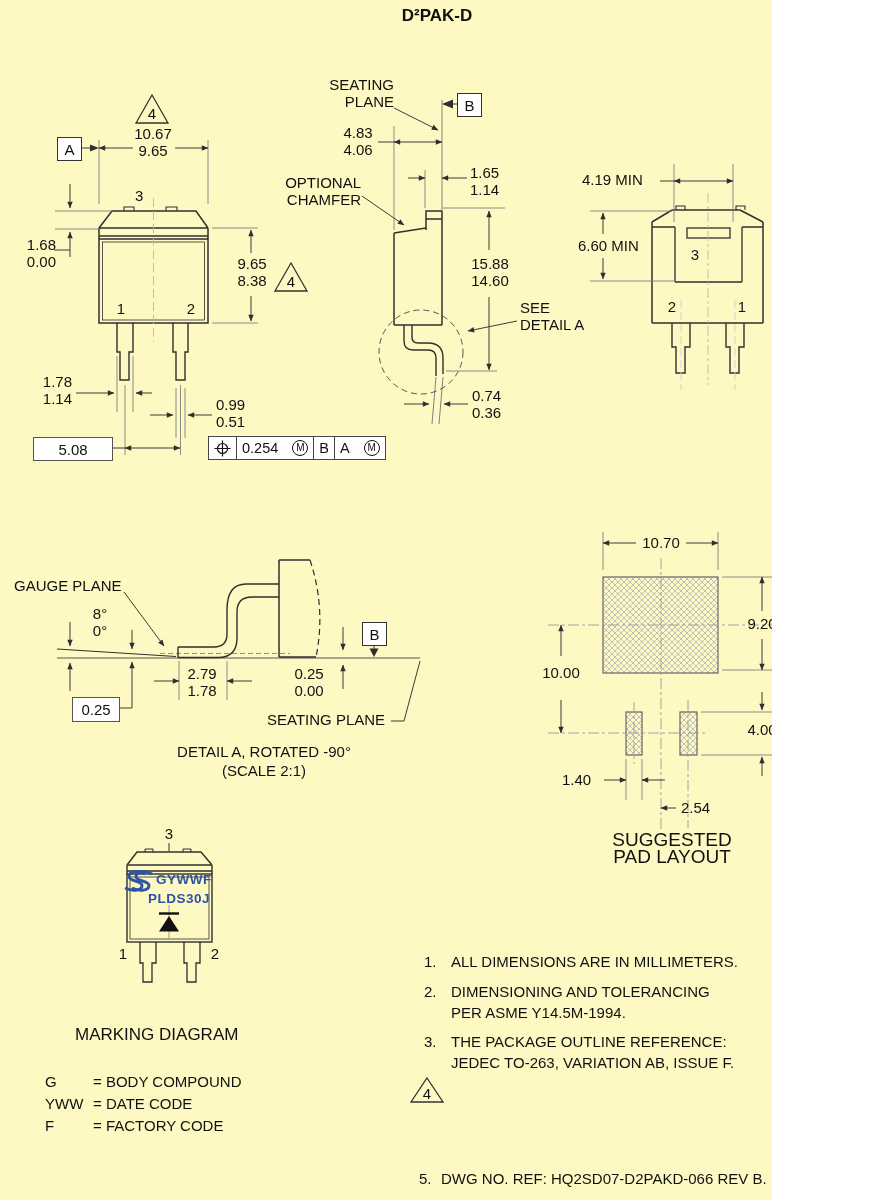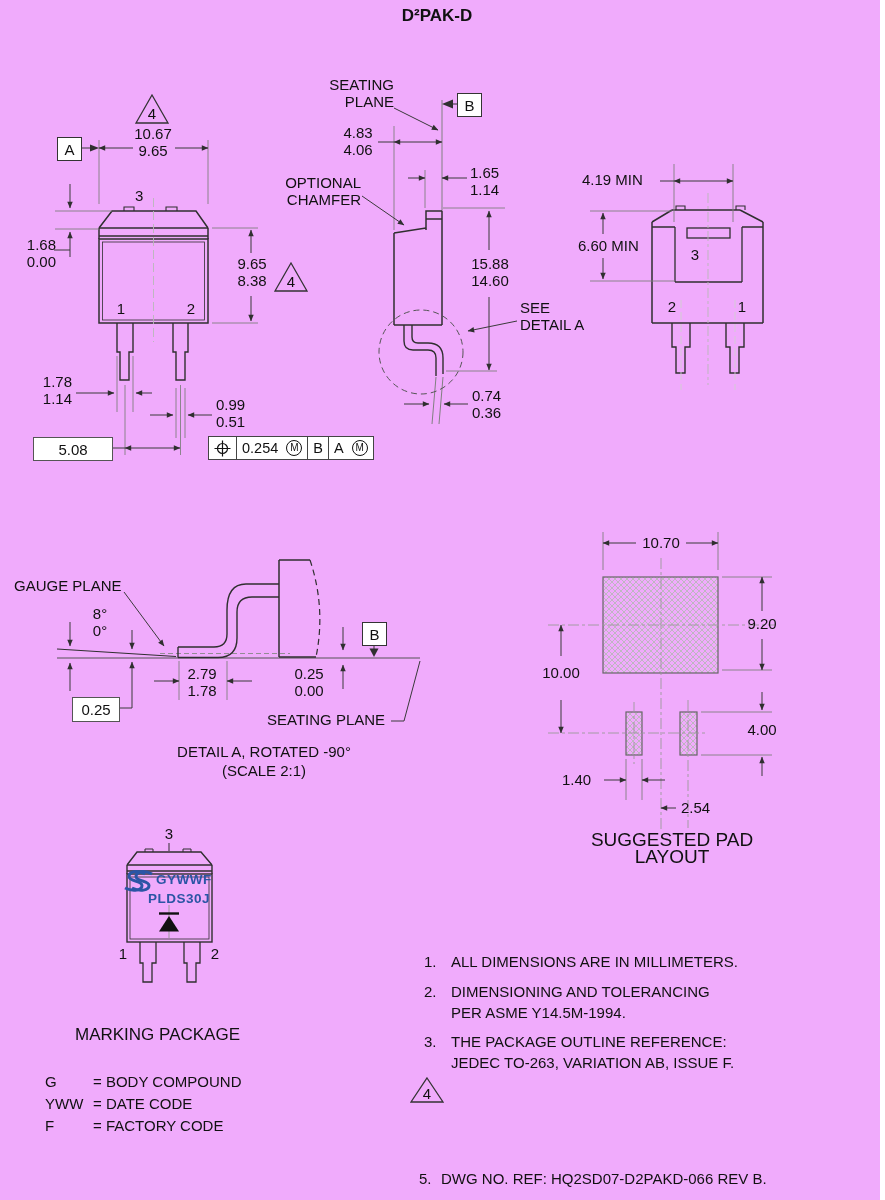--- a/index.html
+++ b/index.html
@@ -1,31 +1,31 @@
 <!DOCTYPE html>
 <html><head>
 <meta charset="utf-8">
 <style>
   html,body{margin:0;padding:0;background:#fff}
-  #canvas{position:relative;width:880px;height:1200px;background:#f0abfc;
+  #canvas{position:relative;width:772px;height:1200px;background:#fef9c3;
           font-family:"Liberation Sans",sans-serif;color:#111;overflow:hidden}
   .t{position:absolute;font-size:15px;line-height:16.5px;white-space:pre-line}
   .c{transform:translateX(-50%);text-align:center}
   .r{text-align:right}
   .big{font-size:19px}
   .cap{font-size:17px}
   .title{position:absolute;font-size:17px;font-weight:bold;transform:translateX(-50%)}
   .box{position:absolute;border:1.4px solid #333;display:flex;align-items:center;
        justify-content:center;font-size:15px;background:#fff}
   .dbox{position:absolute;border:1px solid #555;background:#fff;font-size:15px;
         display:flex;align-items:center;justify-content:center}
   #fcf{position:absolute;left:208px;top:436px;display:flex;height:22px;
        border:1.2px solid #444;background:#fff}
   #fcf .cell{display:flex;align-items:center;justify-content:center;
-       border-right:1.2px solid #444;padding:0 5px;font-size:14.5px;gap:8px}
+       border-right:1.2px solid #444;padding:0 5px;font-size:14.5px;gap:14px}
   #fcf .cell:last-child{border-right:none}
   .mcirc{width:14px;height:14px;border:1px solid #111;border-radius:50%;
        display:inline-flex;align-items:center;justify-content:center;
        font-size:10px;line-height:1;flex:none}
   .tri{position:absolute}
   .tri path{fill:none;stroke:#333;stroke-width:1.3}
   .tri text{font-size:15px;fill:#111;text-anchor:middle}
   .blue{color:#2b55a5}
   .mk1{position:absolute;font-size:13.5px;font-weight:700;letter-spacing:.5px}
   .leg{position:absolute;left:45px;top:1071px}
@@ -310,21 +310,21 @@
   <div class="t c" style="left:762px;top:722px">4.00</div>
   <div class="t" style="left:562px;top:772px">1.40</div>
   <div class="t" style="left:681px;top:800px">2.54</div>
   <div class="t c big" style="left:672px;top:832px">SUGGESTED PAD LAYOUT</div>
 
   <div class="t c" style="left:169px;top:826px">3</div>
   <div class="mk1 blue" style="left:156px;top:872px">GYWWF</div>
   <div class="mk1 blue" style="left:148px;top:891px">PLDS30J</div>
   <div class="t c" style="left:123px;top:946px">1</div>
   <div class="t c" style="left:215px;top:946px">2</div>
-  <div class="t cap" style="left:75px;top:1027px">MARKING PACKAGE</div>
+  <div class="t cap" style="left:75px;top:1027px">MARKING DIAGRAM</div>
 
   <div class="leg">
     <div class="leg-row">
       <span class="leg-key">G</span>
       <span>= BODY COMPOUND</span>
     </div>
     <div class="leg-row">
       <span class="leg-key">YWW</span>
       <span>= DATE CODE</span>
     </div>

